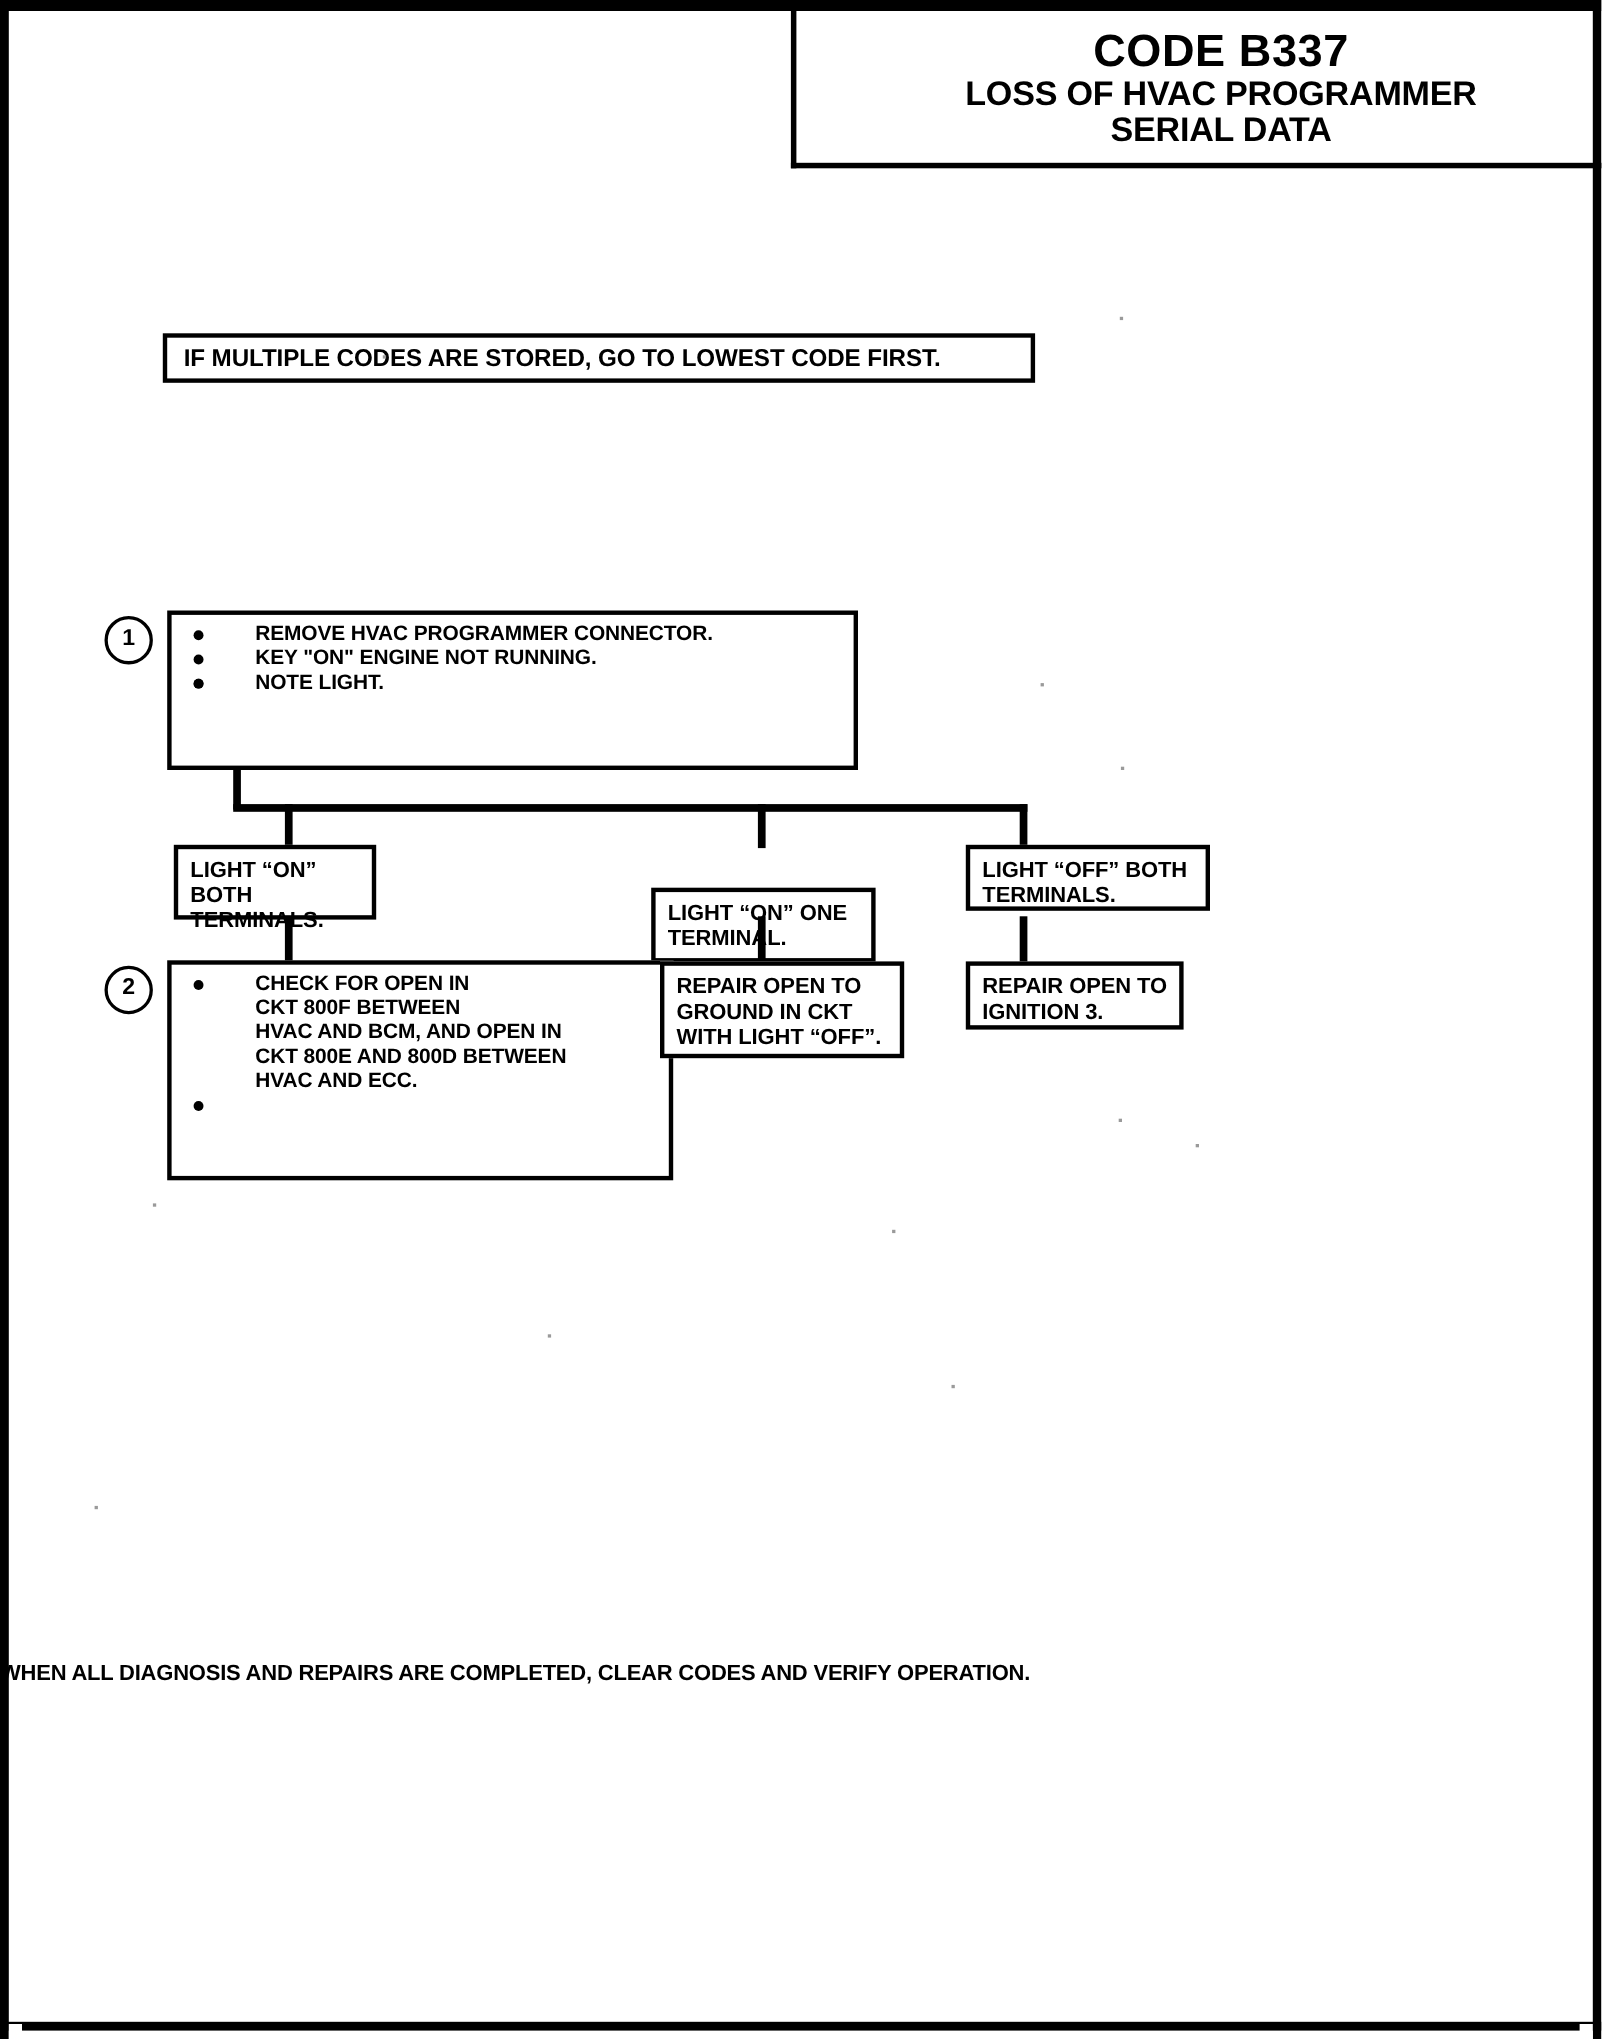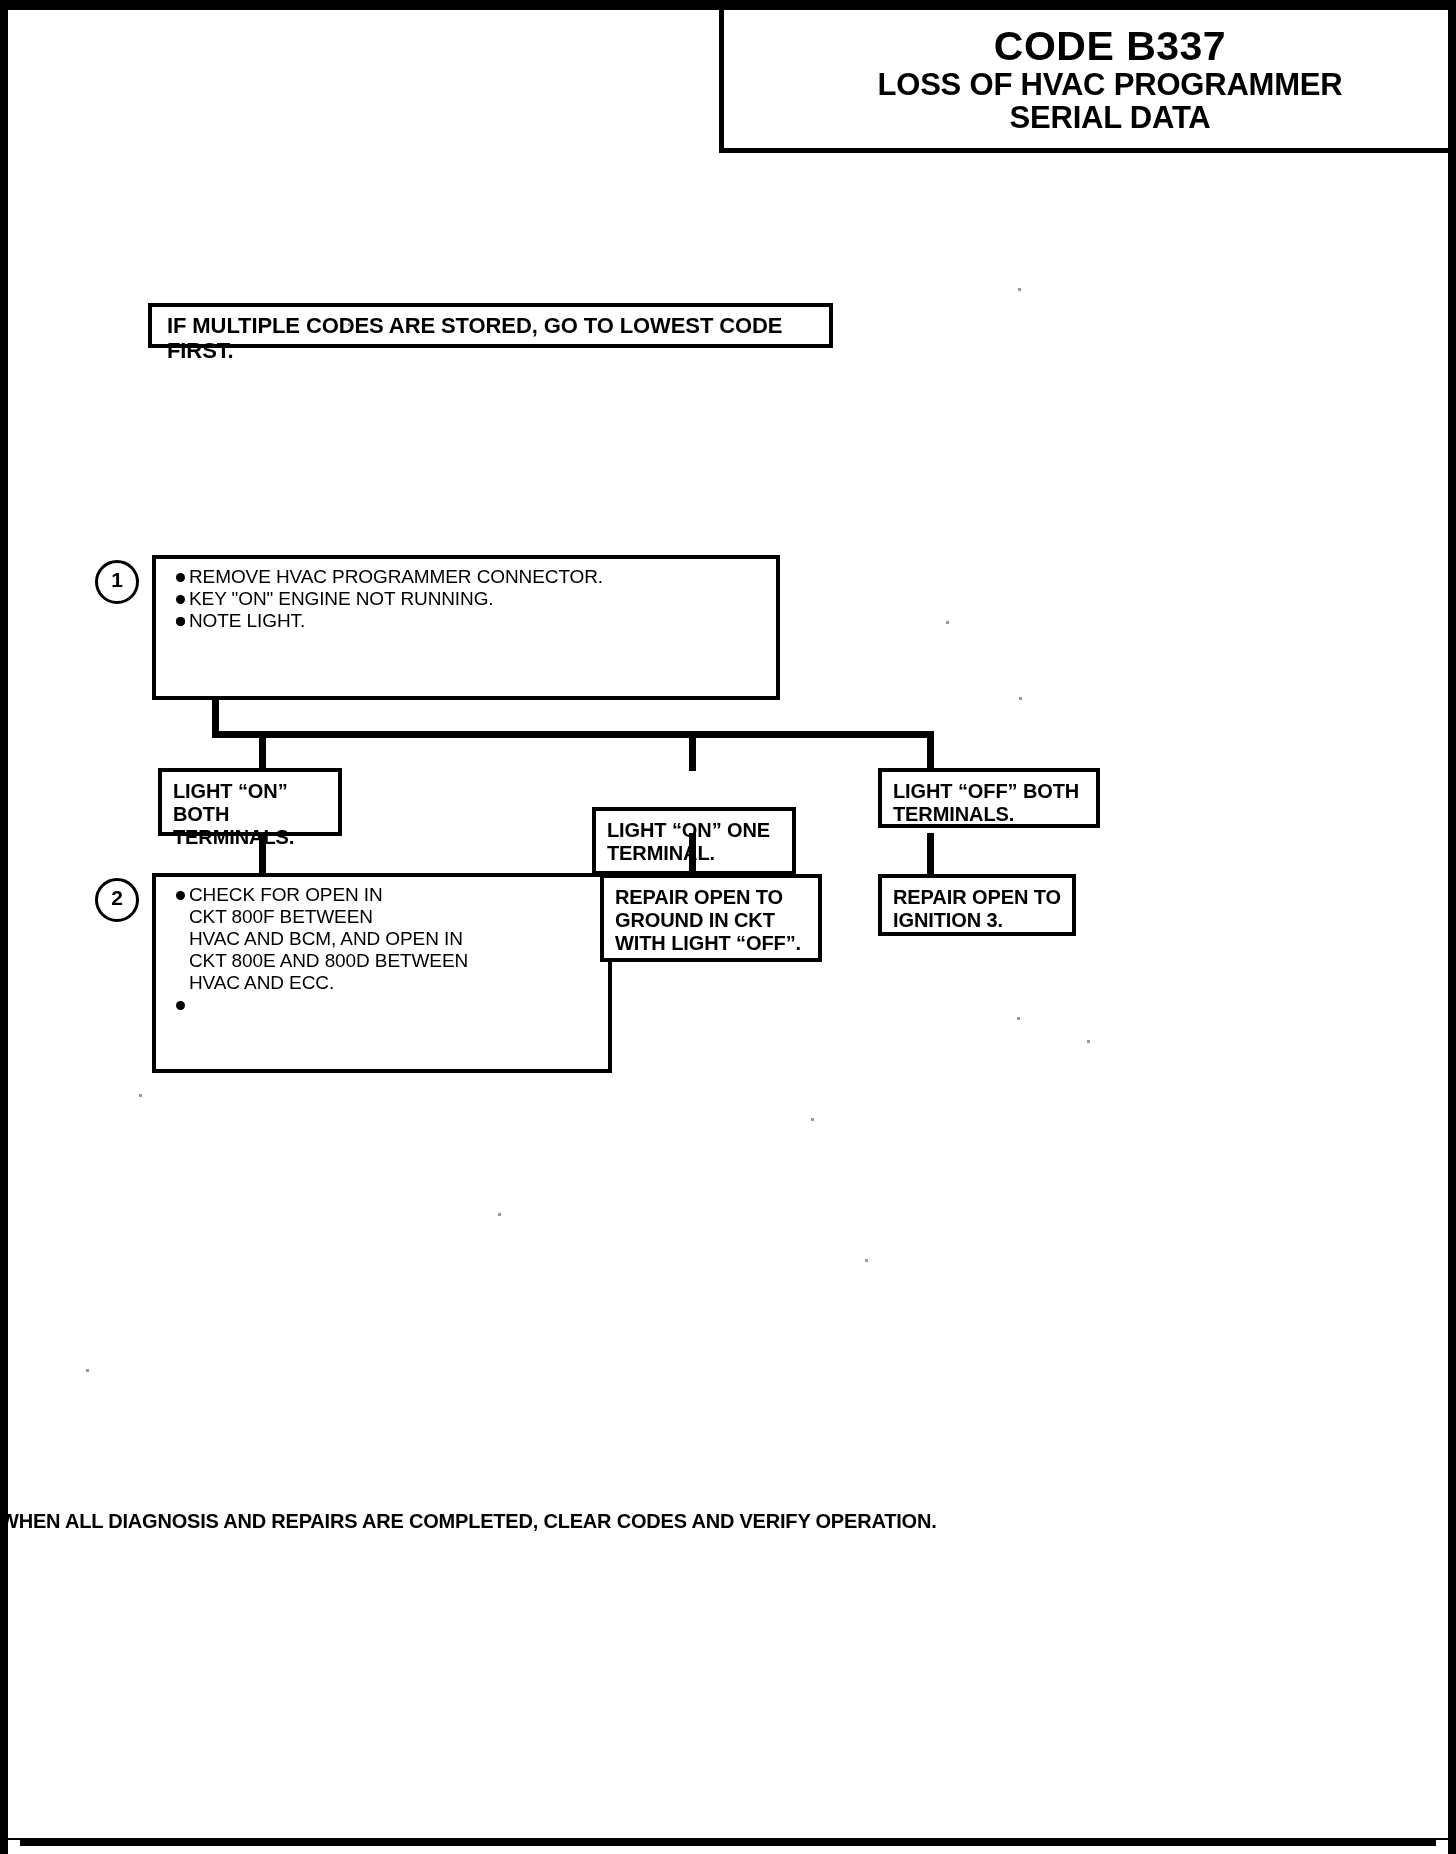--- a/index.html
+++ b/index.html
@@ -92,21 +92,21 @@
   .box-text {
     font-weight: bold;
     line-height: 1.14;
     letter-spacing: -0.1px;
   }
 
   
   #note-box {
     left: 148px;
     top: 303px;
-    width: 685px;
+    width: 793px;
     height: 45px;
     padding: 6px 0 0 15px;
   }
   #note-box .box-text { font-size: 22px; }
 
   
   #step1-box {
     left: 152px;
     top: 555px;
     width: 628px;
@@ -120,23 +120,23 @@
     height: 200px;
     padding: 7px 0 0 0;
   }
   .step-list {
     margin: 0;
     padding: 0;
     list-style: none;
   }
   .step-list li {
     position: relative;
-    padding-left: 33px;
+    padding-left: 76px;
     font-size: 19px;
-    font-weight: normal;
+    font-weight: bold;
     line-height: 1.16;
     letter-spacing: -0.1px;
   }
   .step-list li .bullet {
     position: absolute;
     left: 20px;
     top: 7px;
     width: 9px;
     height: 9px;
     background: #000;

